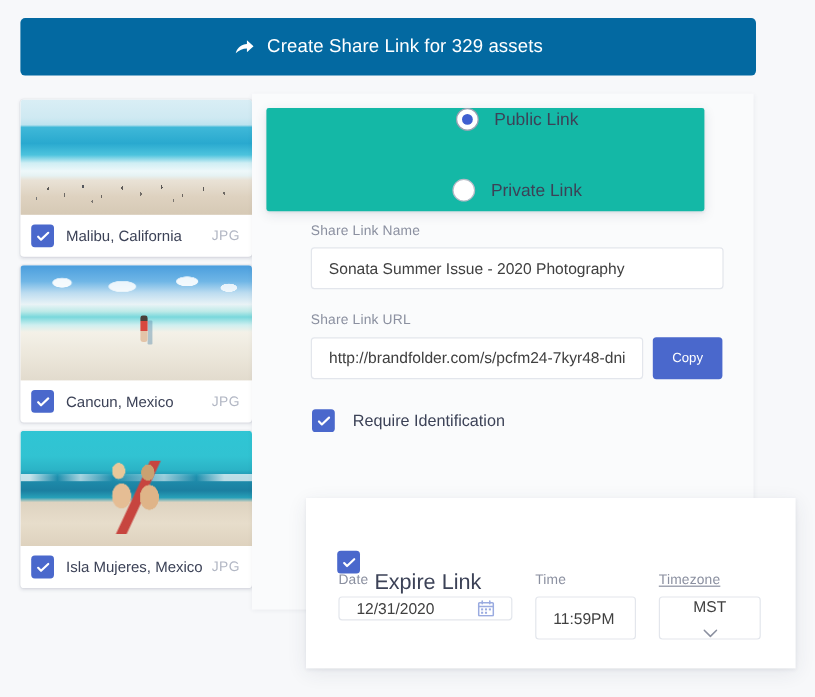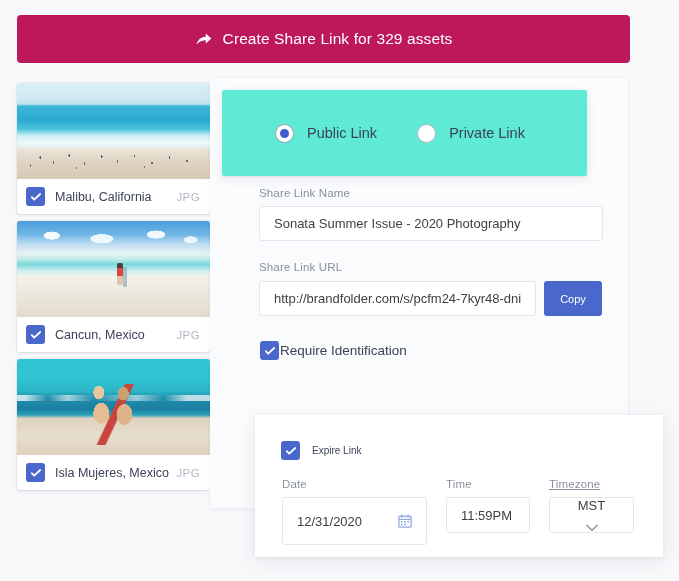--- a/index.html
+++ b/index.html
@@ -9,21 +9,21 @@
     background: #f7f8fa;
     font-family: "Liberation Sans", sans-serif;
     -webkit-font-smoothing: antialiased;
     overflow: hidden;
     position: relative;
   }
 
   
   .cta-button{
     position:absolute; left:17px; top:15px; width:613px; height:48px;
-    background:#be185d; border-radius:4px;
+    background:#0369a1; border-radius:4px;
     display:flex; align-items:center; justify-content:center;
     color:#ffffff; font-size:15.5px; letter-spacing:.1px;
     cursor:pointer; border:none;
   }
   .cta-inner{ display:flex; align-items:center; gap:11px; }
   .share-icon{ width:17px; height:17px; display:block; }
 
   
   .asset-list{ position:absolute; left:17px; top:83px; width:193px; }
   .asset-card{
@@ -121,23 +121,23 @@
   }
 
   
   .main-panel{
     position:absolute; left:210px; top:78px; width:418px; height:430px;
     background:#fafbfc;
     box-shadow:0 1px 4px rgba(40,50,80,.07);
   }
   .radio-card{
     position:absolute; left:222px; top:90px; width:365px; height:86px;
-    background:#5eead4; border-radius:2px;
+    background:#14b8a6; border-radius:2px;
     box-shadow:0 3px 10px rgba(40,50,80,.10), 0 1px 2px rgba(40,50,80,.06);
-    display:flex; align-items:center; padding-left:53px; gap:40px;
+    display:flex; align-items:center; padding-left:53px; gap:40px;flex-direction:column;
   }
   .radio-opt{ display:flex; align-items:center; gap:13px; cursor:pointer; }
   .radio-ring{
     width:19px; height:19px; border-radius:50%;
     border:1.6px solid #b6bac6; background:#fff;
     display:flex; align-items:center; justify-content:center; flex:0 0 auto;
   }
   .radio-ring.on{ border-color:#9aa0b2; }
   .radio-dot{ width:9px; height:9px; border-radius:50%; background:#3f5fd0; }
   .radio-label{ font-size:14.5px; color:#3c4257; }
@@ -159,37 +159,37 @@
   .copy-button{
     position:absolute; left:544px; top:281px; width:58px; height:35px;
     background:#4a68cc; border-radius:3px; border:none; color:#fff;
     font-size:11px; display:flex; align-items:center; justify-content:center;
     cursor:pointer; font-family:"Liberation Sans", sans-serif;
   }
   .require-row{
     position:absolute; left:260px; top:341px;
     display:flex; align-items:center; cursor:pointer;
   }
-  .require-label{ font-size:13.5px; color:#3c4257; margin-left:1px; }
+  .require-label{ font-size:13.5px; color:#3c4257; margin-left:15px; }
 
   
   .expire-panel{
     position:absolute; left:255px; top:415px; width:408px; height:142px;
     background:#ffffff;
     box-shadow:0 4px 16px rgba(40,50,80,.09), 0 1px 3px rgba(40,50,80,.07);
   }
   .expire-row{
     position:absolute; left:281px; top:441px;
     display:flex; align-items:center; cursor:pointer;
   }
-  .expire-label{ font-size:10px; color:#3c4257; margin-left:12px; }
+  .expire-label{ font-size:18px; color:#3c4257; margin-left:12px;margin-top:34px; }
 
   .dt-label-date{ position:absolute; left:282px; top:478px; }
   .dt-date{
-    position:absolute; left:282px; top:497px; width:145px; height:48px;
+    position:absolute; left:282px; top:497px; width:145px; height:20px;
     justify-content:space-between;
   }
   .cal-icon{ width:14px; height:14px; display:block; }
   .dt-label-time{ position:absolute; left:446px; top:478px; }
   .dt-time{ position:absolute; left:446px; top:497px; width:84px; height:36px; }
   .dt-label-tz{ position:absolute; left:549px; top:478px;text-decoration:underline; }
   .dt-tz{
     position:absolute; left:549px; top:497px; width:85px; height:36px;
     justify-content:space-between; cursor:pointer;flex-direction:column;
   }

